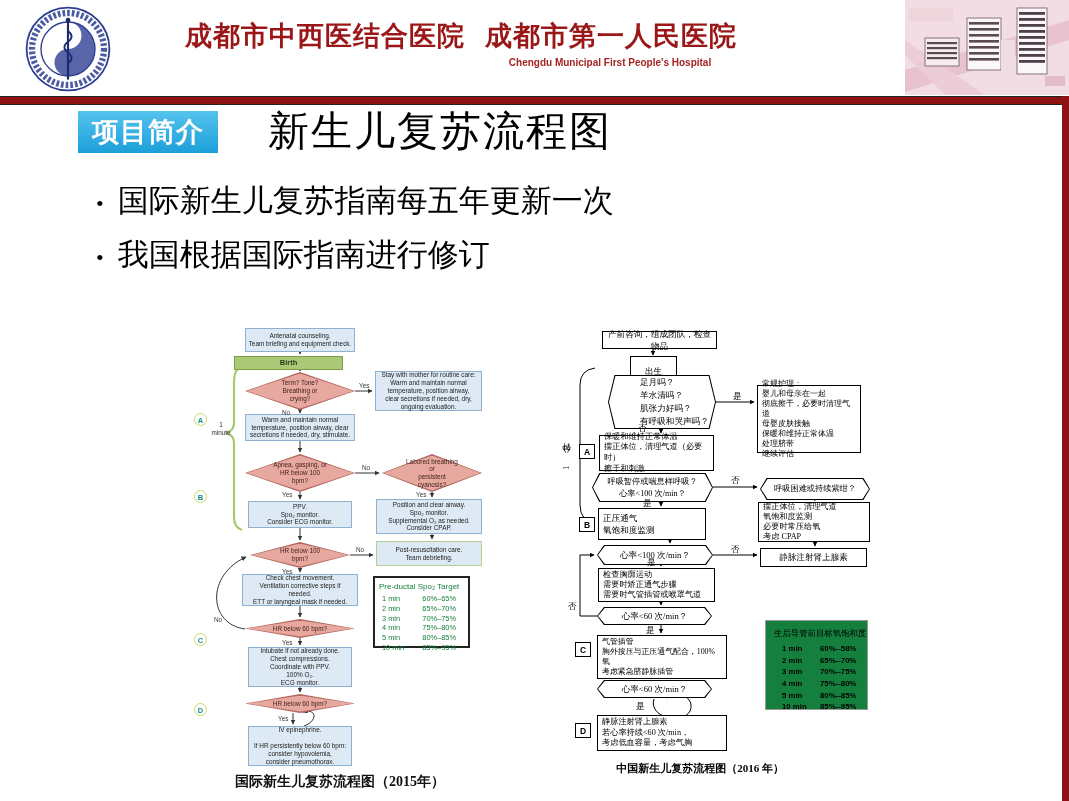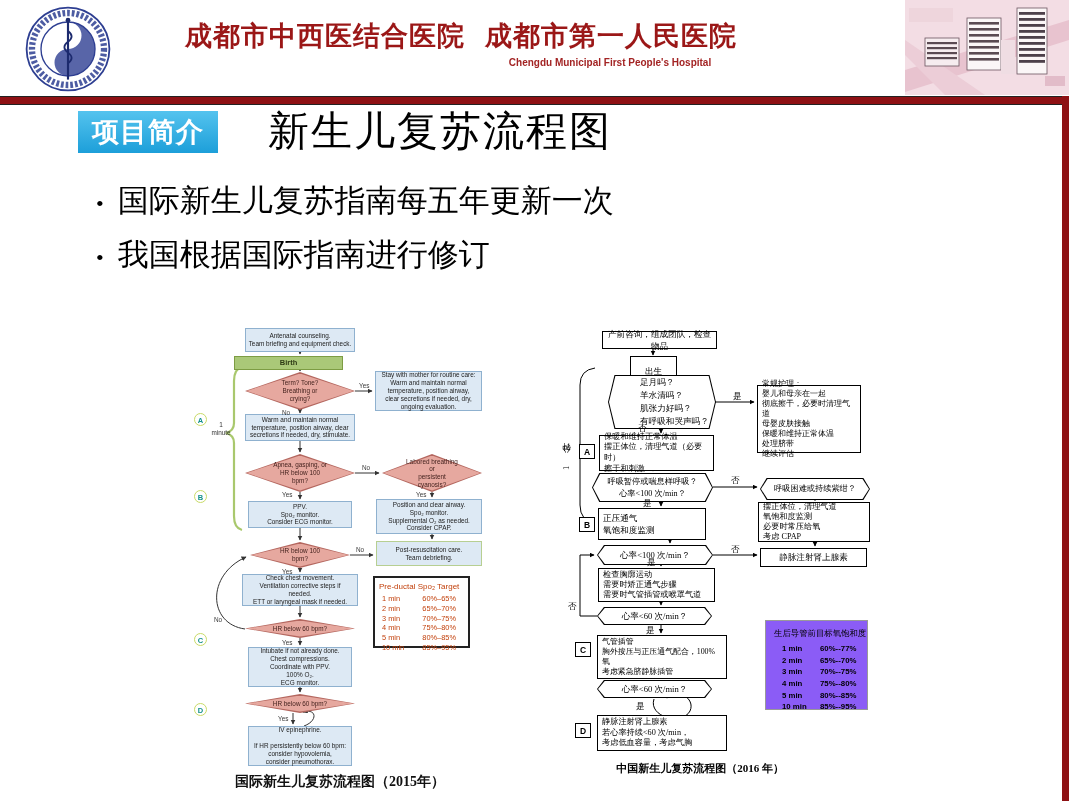--- a/index.html
+++ b/index.html
@@ -42,21 +42,21 @@
   .dia .d-o{left:0;top:0;right:0;bottom:0;background:#b4675f;}
   .dia .d-i{left:1.5px;top:1.5px;right:1.5px;bottom:1.5px;background:#e6a89f;}
   .dia .d-t{position:absolute;left:0;top:0;right:0;bottom:0;display:flex;align-items:center;
             justify-content:center;text-align:center;font-size:6.4px;line-height:1.2;color:#45231f;
             white-space:pre-line;}
   .abc{position:absolute;width:13px;height:13px;border:1.5px solid #c9db67;border-radius:50%;
        color:#12908a;font-weight:bold;font-size:7.5px;line-height:13px;text-align:center;
        background:#fff;box-sizing:border-box;}
   .minute{position:absolute;font-size:6.4px;color:#333;text-align:center;white-space:pre-line;line-height:1.2;}
   .en-table{position:absolute;background:#fff;border:2px solid #222;box-sizing:border-box;
-            padding:4px 4px 2px 4px;color:#c2410c;}
+            padding:4px 4px 2px 4px;color:#15803d;}
   .en-table .tt{font-size:8px;margin-bottom:3px;white-space:nowrap;}
   .en-table .trow{display:flex;justify-content:space-between;font-size:7.4px;line-height:1.32;
                   padding:0 8px 0 3px;}
   .en-cap{position:absolute;left:40px;top:448px;width:220px;text-align:center;
           font-family:"Liberation Serif",serif;font-weight:bold;font-size:14px;color:#111;}
   
   .cn-box{position:absolute;background:#fff;border:1px solid #000;box-sizing:border-box;
           font-family:"Liberation Serif",serif;font-size:8.6px;line-height:1.45;color:#000;
           display:flex;flex-direction:column;justify-content:center;white-space:pre-line;
           padding:1px 4px;}
@@ -65,21 +65,21 @@
   .hex .h-o,.hex .h-i{position:absolute;clip-path:polygon(6% 0,94% 0,100% 50%,94% 100%,6% 100%,0 50%);}
   .hex .h-o{left:0;top:0;right:0;bottom:0;background:#000;}
   .hex .h-i{left:1px;top:1px;right:1px;bottom:1px;background:#fff;}
   .hex .h-t{position:absolute;left:0;top:0;right:0;bottom:0;display:flex;align-items:center;
             justify-content:center;text-align:center;font-family:"Liberation Serif",serif;
             font-size:8.6px;line-height:1.5;color:#000;white-space:pre-line;}
   .hex.lft .h-t{justify-content:flex-start;padding-left:32px;text-align:left;}
   .cn-sq{position:absolute;width:16px;height:15px;border:1px solid #000;background:#fff;
          font-size:8.5px;line-height:14px;font-weight:bold;text-align:center;box-sizing:border-box;}
   .cn-lab{position:absolute;font-family:"Liberation Serif",serif;font-size:8.6px;color:#000;}
-  .cn-table{position:absolute;border:1px solid #999;background:#8b5cf6;box-sizing:border-box;
+  .cn-table{position:absolute;border:1px solid #999;background:#15803d;box-sizing:border-box;
             padding:7px 8px;color:#000;}
   .cn-table .tt{font-size:8.4px;font-family:"Liberation Serif",serif;margin-bottom:4px;text-align:center;white-space:nowrap;}
   .cn-table .trow{display:flex;font-size:7.8px;font-weight:bold;line-height:1.5;}
   .cn-table .trow .c1{width:38px;text-align:left;padding-left:8px;}
   .cn-cap{position:absolute;left:30px;top:436px;width:240px;text-align:center;
           font-family:"Liberation Serif",serif;font-weight:bold;font-size:11px;color:#000;}
   .vtext{position:absolute;writing-mode:vertical-rl;transform:rotate(180deg);
          font-family:"Liberation Serif",serif;font-size:8.5px;color:#000;letter-spacing:2px;}
 </style>
 </head>
@@ -415,21 +415,21 @@
 
     <div class="cn-box" style="left:47px;top:390px;width:130px;height:36px;font-size:8.2px;line-height:1.3;">静脉注射肾上腺素
 若心率持续&lt;60 次/min，
 考虑低血容量，考虑气胸</div>
     <div class="cn-sq" style="left:25px;top:398px;">D</div>
 
     <div class="cn-table" style="left:215px;top:295px;width:103px;height:90px;">
       <div class="tt">生后导管前目标氧饱和度</div>
       <div class="trow">
           <span class="c1">1 min</span>
-          <span>60%--77%</span>
+          <span>60%--58%</span>
         </div>
       <div class="trow">
           <span class="c1">2 min</span>
           <span>65%--70%</span>
         </div>
       <div class="trow">
           <span class="c1">3 min</span>
           <span>70%--75%</span>
         </div>
       <div class="trow">

